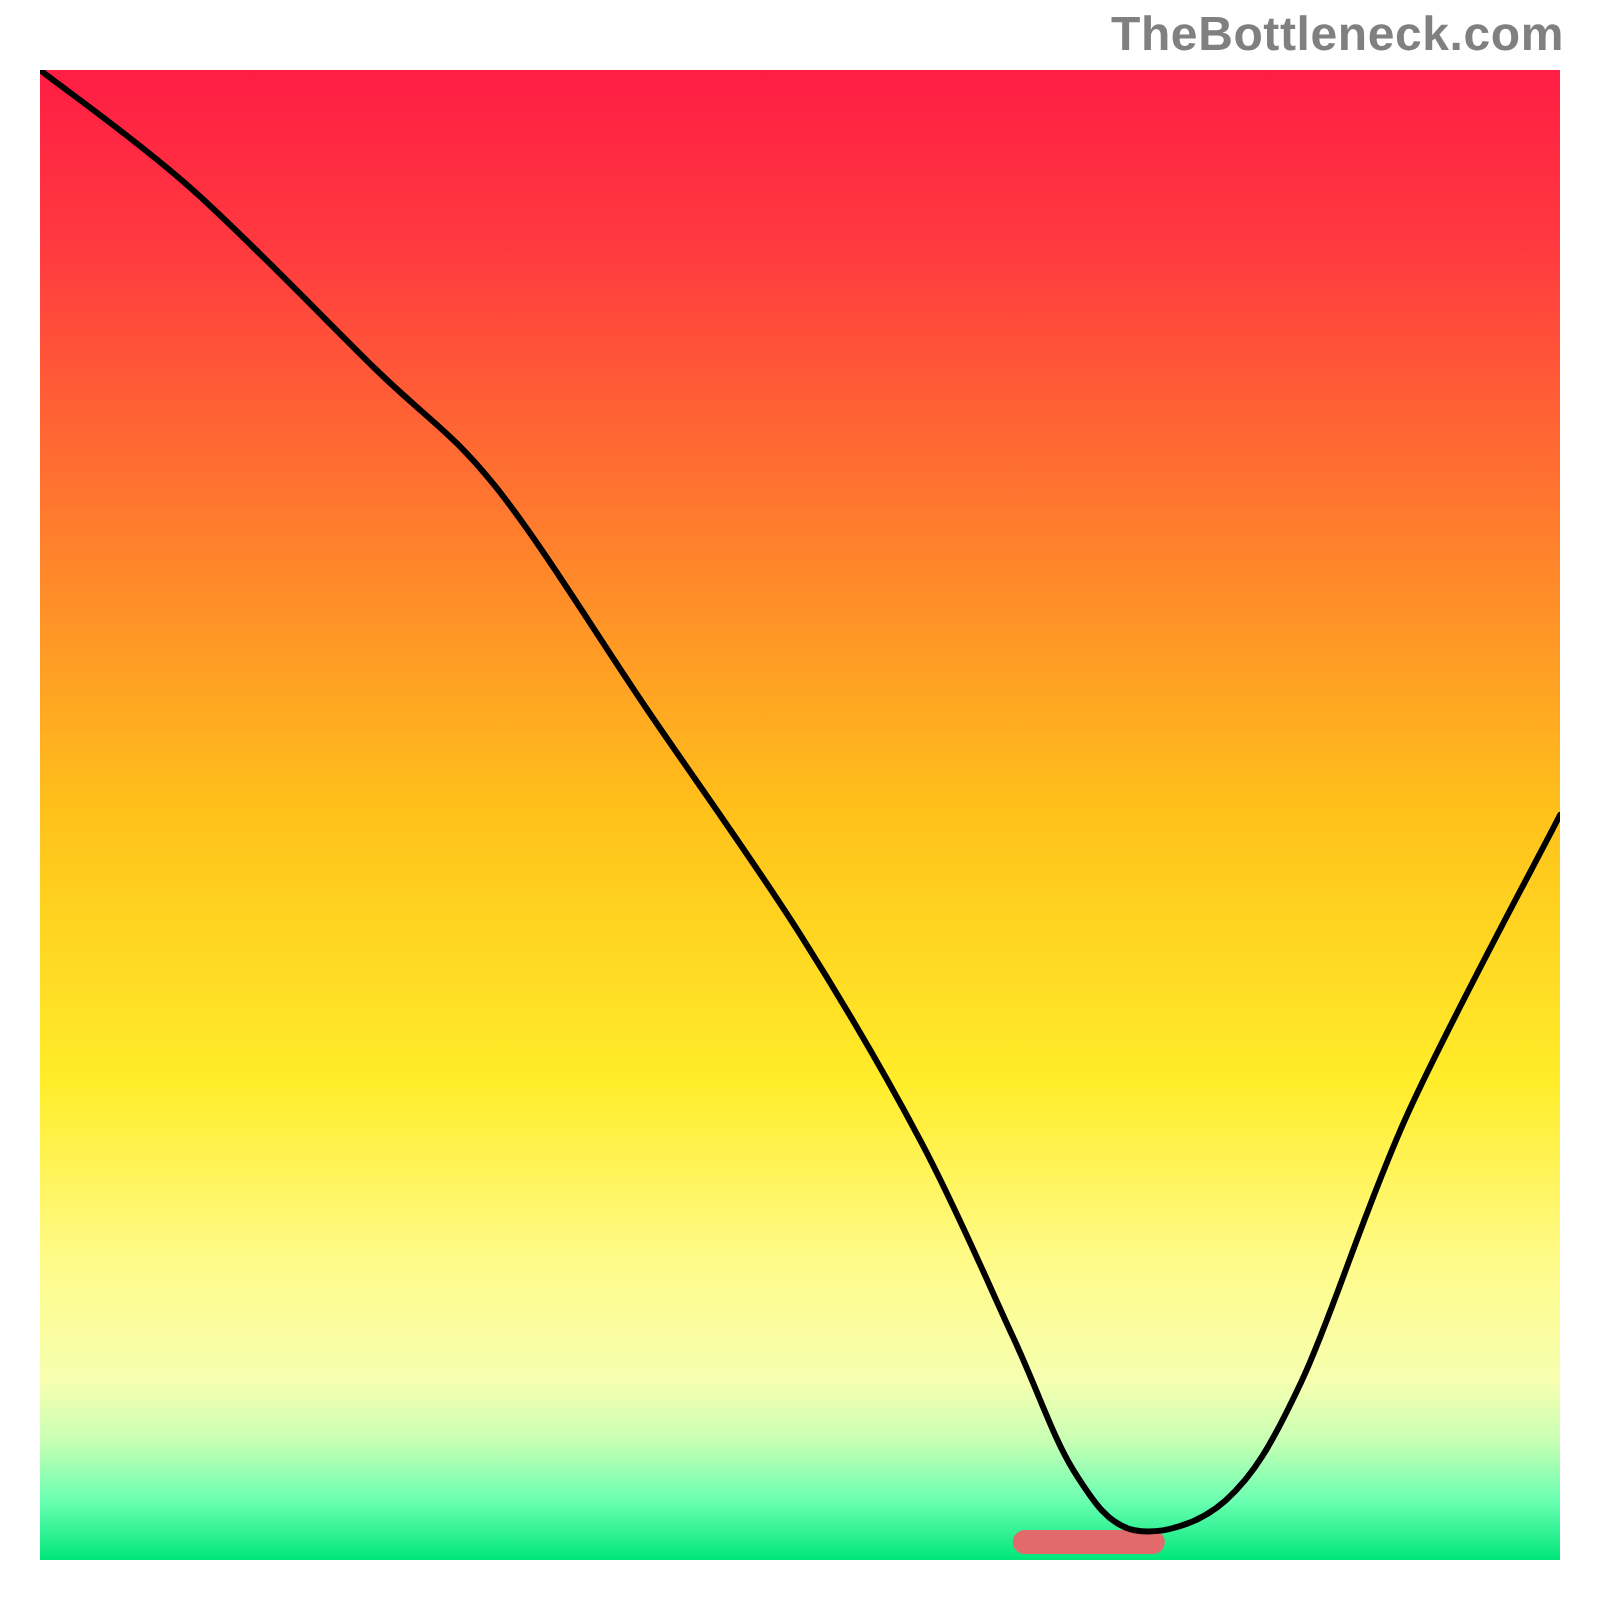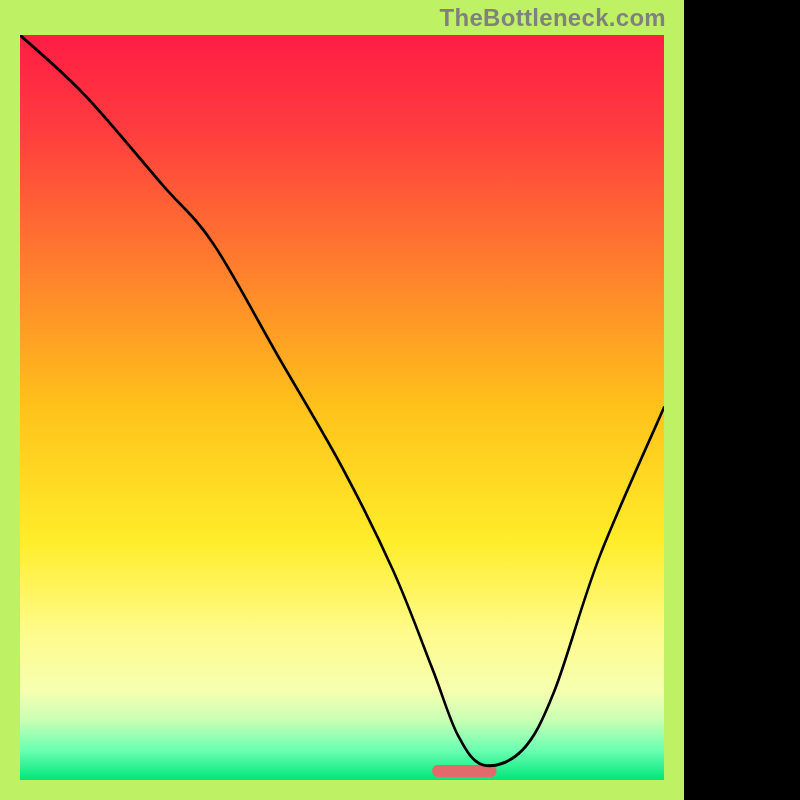--- a/index.html
+++ b/index.html
@@ -6,23 +6,23 @@
     margin: 0;
     padding: 0;
     width: 800px;
     height: 800px;
     background: #000;
     overflow: hidden;
     font-family: Arial, Helvetica, sans-serif;
   }
   .container {
     position: relative;
-    width: 684px;
+    width: 800px;
     height: 800px;
-    background: #bef264;
+    background: #ffffff;
   }
   .watermark {
     position: absolute;
     top: 4px;
     right: 18px;
     color: #808080;
     font-size: 24px;
     font-weight: 600;
     letter-spacing: 0.3px;
     z-index: 5;

